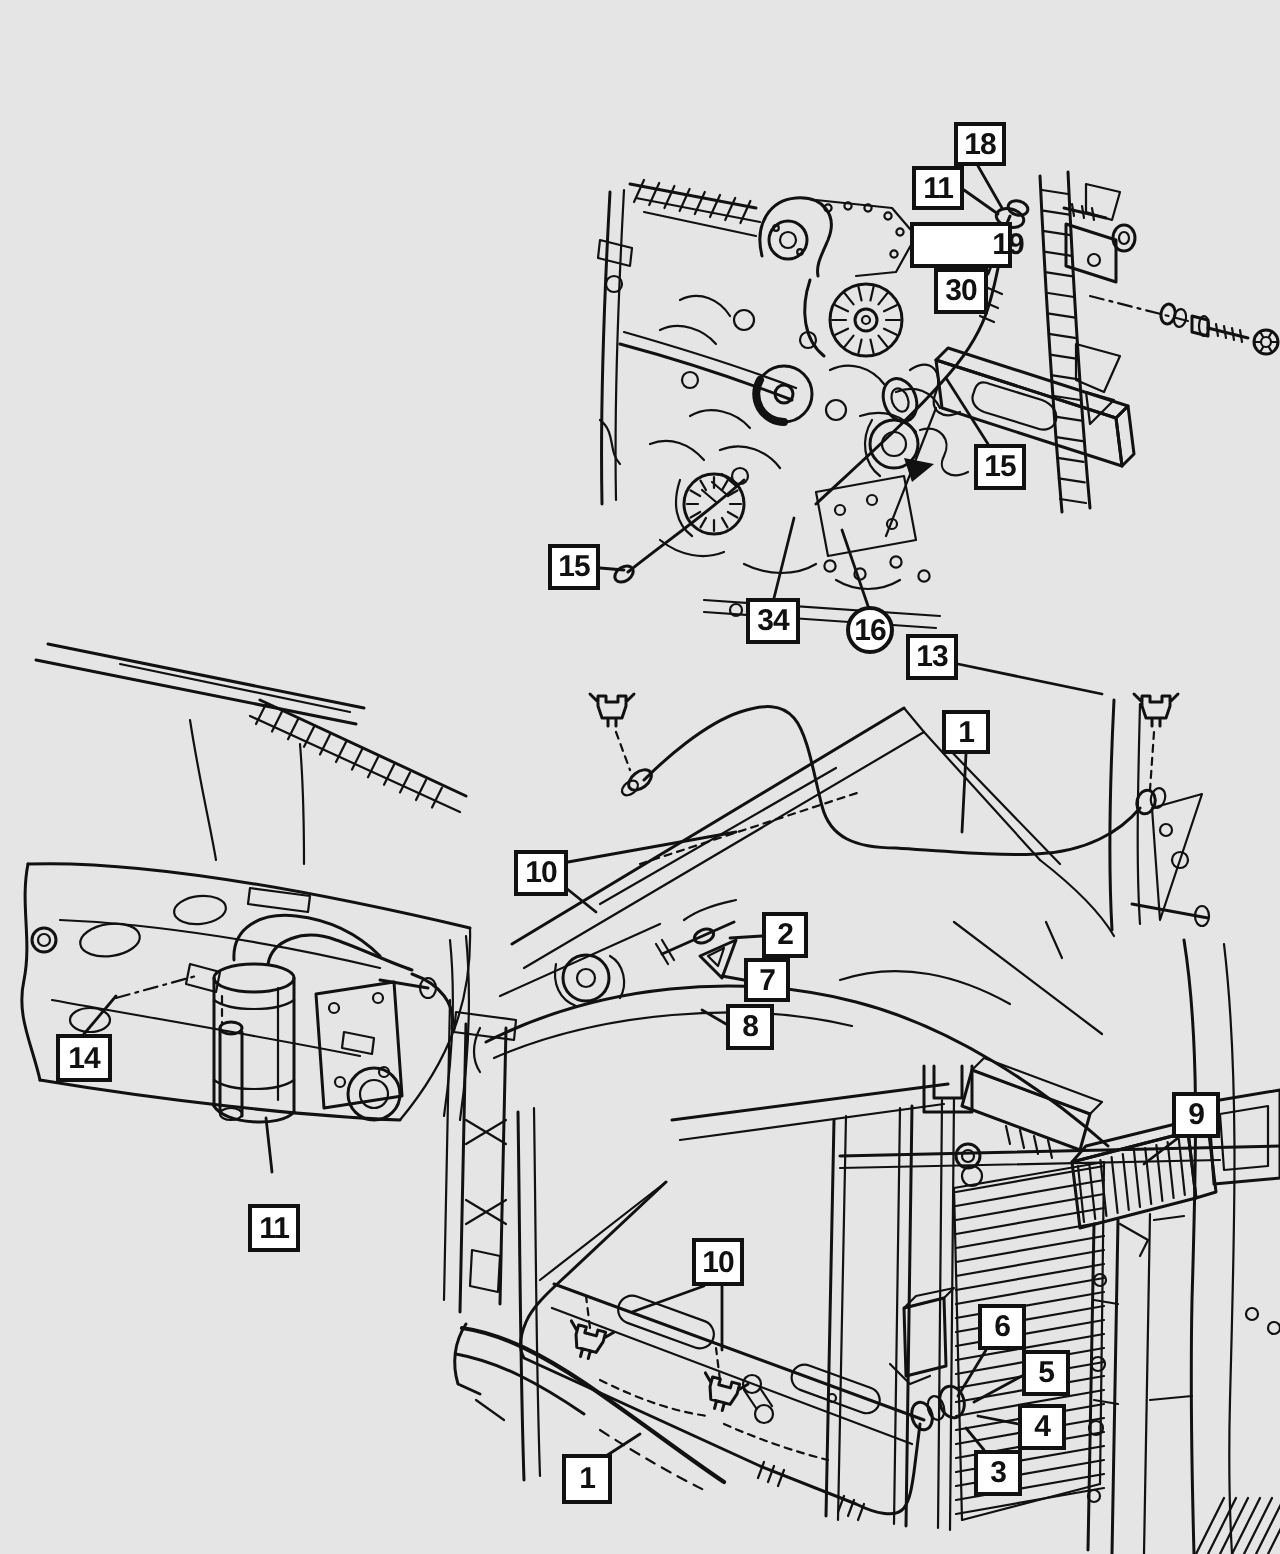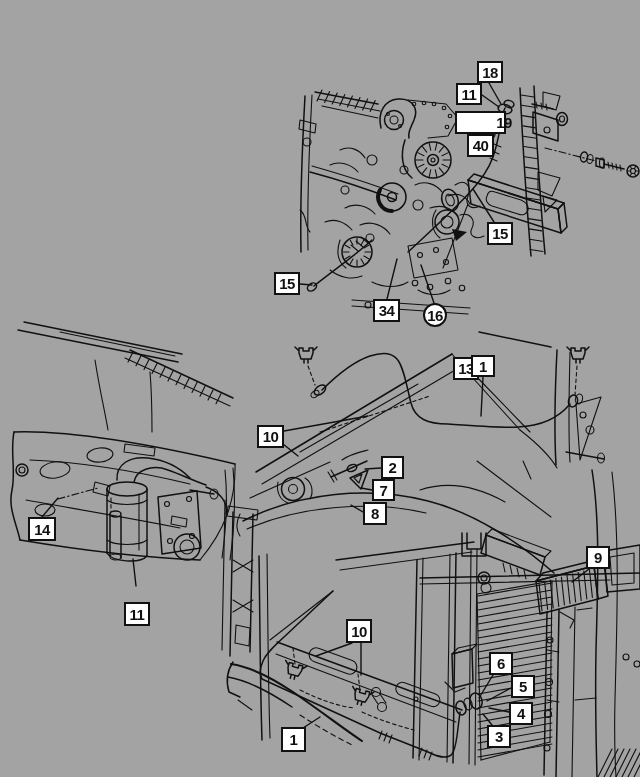--- a/index.html
+++ b/index.html
@@ -1,16 +1,16 @@
 <!DOCTYPE html>
 <html><head>
 <meta charset="utf-8">
 <style>
   html,body{margin:0;padding:0;background:#fff;}
-  #stage{position:relative;width:640px;height:777px;background:#a3a3a3;overflow:hidden;
+  #stage{position:relative;width:640px;height:777px;background:#e5e5e5;overflow:hidden;
          font-family:"Liberation Sans",sans-serif;}
   #art{position:absolute;left:0;top:0;}
   #art *{stroke:#111;fill:none;stroke-width:1.5;stroke-linecap:round;stroke-linejoin:round;}
   #art .w1{stroke-width:1.1}
   #art .w2{stroke-width:2.1}
   #art .fillink{fill:#111;stroke:none}
   #art .dash{stroke-dasharray:3.5 3}
   #art .dashlong{stroke-dasharray:5 4}
   #art .dashdot{stroke-dasharray:7 3 1.5 3}
   #art .leader{stroke-width:1.4}
@@ -512,26 +512,26 @@
         <line x1="509" y1="712" x2="489" y2="708" class="leader"></line>
         <line x1="492" y1="725" x2="483" y2="714" class="leader"></line>
         <line x1="303" y1="728" x2="320" y2="717" class="leader"></line>
       </g>
 </svg>
 
   <div id="callout-layer">
       <div class="callout" style="left: 477px; top: 61px; width: 26px; height: 22px; border-color: rgb(17, 17, 17); color: rgb(17, 17, 17);">18</div>
       <div class="callout" style="left: 456px; top: 83px; width: 26px; height: 22px; border-color: rgb(17, 17, 17); color: rgb(17, 17, 17);">11</div>
       <div class="callout" style="left: 455px; top: 111px; width: 26px; height: 23px; border-color: rgb(17, 17, 17); color: rgb(17, 17, 17); padding-left: 47px;">19</div>
-      <div class="callout" style="left: 467px; top: 134px; width: 27px; height: 23px; border-color: rgb(17, 17, 17); color: rgb(17, 17, 17);">40</div>
+      <div class="callout" style="left: 467px; top: 134px; width: 27px; height: 23px; border-color: rgb(17, 17, 17); color: rgb(17, 17, 17);">30</div>
       <div class="callout" style="left: 487px; top: 222px; width: 26px; height: 23px; border-color: rgb(17, 17, 17); color: rgb(17, 17, 17);">15</div>
       <div class="callout" style="left: 274px; top: 272px; width: 26px; height: 23px; border-color: rgb(17, 17, 17); color: rgb(17, 17, 17);">15</div>
       <div class="callout" style="left: 373px; top: 299px; width: 27px; height: 23px; border-color: rgb(17, 17, 17); color: rgb(17, 17, 17);">34</div>
       <div class="callout" style="left: 423px; top: 303px; width: 24px; height: 24px; border-color: rgb(17, 17, 17); color: rgb(17, 17, 17); border-radius: 12px;">16</div>
-      <div class="callout" style="left: 453px; top: 317px; width: 26px; height: 23px; border-color: rgb(17, 17, 17); color: rgb(17, 17, 17); margin-top: 40px;">13</div>
+      <div class="callout" style="left: 453px; top: 317px; width: 26px; height: 23px; border-color: rgb(17, 17, 17); color: rgb(17, 17, 17);">13</div>
       <div class="callout" style="left: 471px; top: 355px; width: 24px; height: 22px; border-color: rgb(17, 17, 17); color: rgb(17, 17, 17);">1</div>
       <div class="callout" style="left: 257px; top: 425px; width: 27px; height: 23px; border-color: rgb(17, 17, 17); color: rgb(17, 17, 17);">10</div>
       <div class="callout" style="left: 381px; top: 456px; width: 23px; height: 23px; border-color: rgb(17, 17, 17); color: rgb(17, 17, 17);">2</div>
       <div class="callout" style="left: 372px; top: 479px; width: 23px; height: 22px; border-color: rgb(17, 17, 17); color: rgb(17, 17, 17);">7</div>
       <div class="callout" style="left: 363px; top: 502px; width: 24px; height: 23px; border-color: rgb(17, 17, 17); color: rgb(17, 17, 17);">8</div>
       <div class="callout" style="left: 28px; top: 517px; width: 28px; height: 24px; border-color: rgb(17, 17, 17); color: rgb(17, 17, 17);">14</div>
       <div class="callout" style="left: 124px; top: 602px; width: 26px; height: 24px; border-color: rgb(17, 17, 17); color: rgb(17, 17, 17);">11</div>
       <div class="callout" style="left: 586px; top: 546px; width: 24px; height: 23px; border-color: rgb(17, 17, 17); color: rgb(17, 17, 17);">9</div>
       <div class="callout" style="left: 346px; top: 619px; width: 26px; height: 24px; border-color: rgb(17, 17, 17); color: rgb(17, 17, 17);">10</div>
       <div class="callout" style="left: 489px; top: 652px; width: 24px; height: 23px; border-color: rgb(17, 17, 17); color: rgb(17, 17, 17);">6</div>

